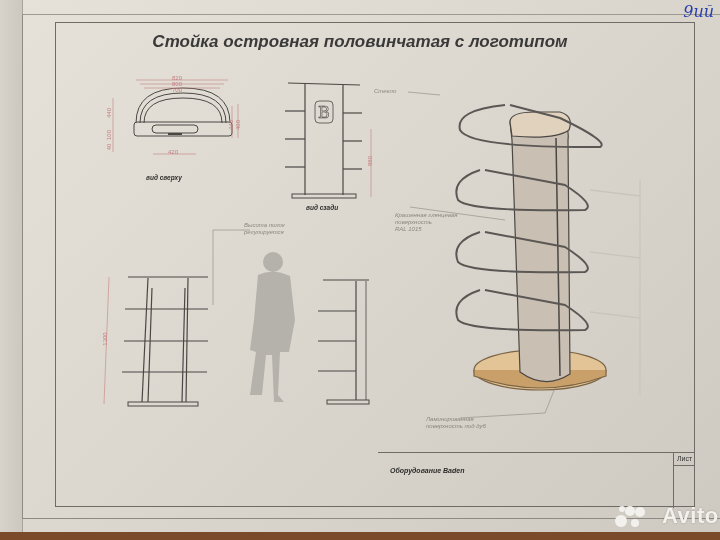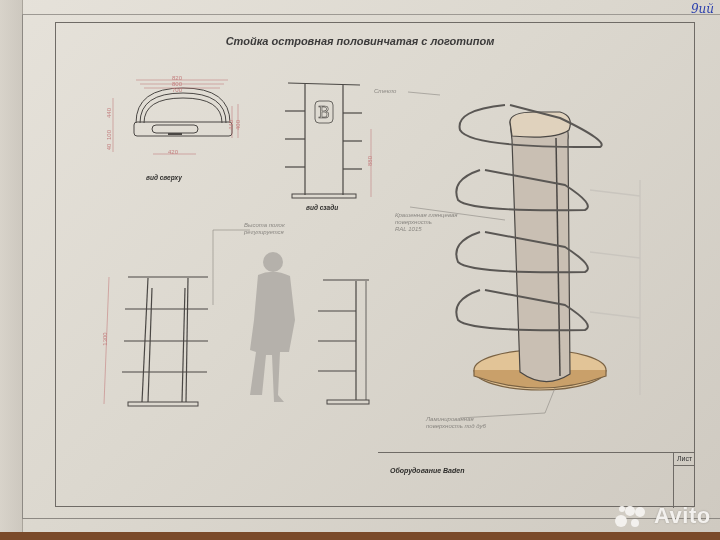--- a/index.html
+++ b/index.html
@@ -1,30 +1,30 @@
 <!DOCTYPE html>
 <html><head>
 <meta charset="utf-8">
 <style>
   html,body{margin:0;padding:0;}
   body{width:720px;height:540px;overflow:hidden;background:#7a4a2a;position:relative;font-family:"Liberation Sans",sans-serif;}
   .paper{position:absolute;left:0;top:0;width:720px;height:532px;background:linear-gradient(135deg,#e6e2da 0%,#dcd8cf 45%,#cfcac1 100%);}
   .under-sheet{position:absolute;left:0;top:0;width:22px;height:532px;background:linear-gradient(90deg,#d8d3ca,#cdc8bf);border-right:1px solid #a9a49b;}
   .frame{position:absolute;left:55px;top:22px;width:640px;height:485px;border:1px solid #6f6b66;box-sizing:border-box;}
   .outer-line{position:absolute;left:22px;top:14px;width:698px;height:505px;border-left:1px solid #8d8983;border-top:1px solid #9d9993;border-bottom:1px solid #8d8983;box-sizing:border-box;}
-  .title{position:absolute;left:150px;top:33px;width:420px;text-align:center;font-weight:bold;font-style:italic;font-size:11px;line-height:17px;color:#3b3a3a;}
+  .title{position:absolute;left:150px;top:33px;width:420px;text-align:center;font-weight:bold;font-style:italic;font-size:17px;line-height:17px;color:#3b3a3a;}
   .lbl{position:absolute;font-size:6px;color:#8a8782;font-style:italic;line-height:7px;}
   .caption{position:absolute;font-size:6.5px;font-weight:bold;font-style:italic;color:#2f2e2c;}
   .dim{position:absolute;font-size:6px;color:#c48080;}
   .stamp{position:absolute;left:378px;top:452px;width:317px;height:55px;border-top:1px solid #6f6b66;box-sizing:border-box;}
   .stamp-text{position:absolute;left:12px;top:14px;font-size:7px;font-weight:bold;font-style:italic;color:#2c2b29;}
   .sheet-cell{position:absolute;left:295px;top:0;width:22px;height:55px;border-left:1px solid #6f6b66;box-sizing:border-box;}
   .sheet-label{display:block;height:12px;border-bottom:1px solid #6f6b66;font-size:7px;text-align:center;line-height:12px;color:#333;}
-  .sig{position:absolute;right:6px;top:2px;color:#2a3fae;font-style:italic;font-size:12px;font-family:"DejaVu Serif",serif;}
-  .avito{position:absolute;left:614px;top:503px;display:flex;align-items:flex-start;gap:8px;}
+  .sig{position:absolute;right:6px;top:2px;color:#2a3fae;font-style:italic;font-size:16px;font-family:"DejaVu Serif",serif;}
+  .avito{position:absolute;left:614px;top:503px;display:flex;align-items:flex-start;gap:16px;}
   .avito-text{color:#f3f1ee;font-weight:bold;font-size:22px;letter-spacing:0.5px;text-shadow:0 0 2px rgba(0,0,0,0.25);}
   svg{position:absolute;left:0;top:0;}
 </style>
 </head>
 <body>
 
 <div class="paper">
   <div class="under-sheet"></div>
   <div class="outer-line"></div>
   <div class="frame"></div>

